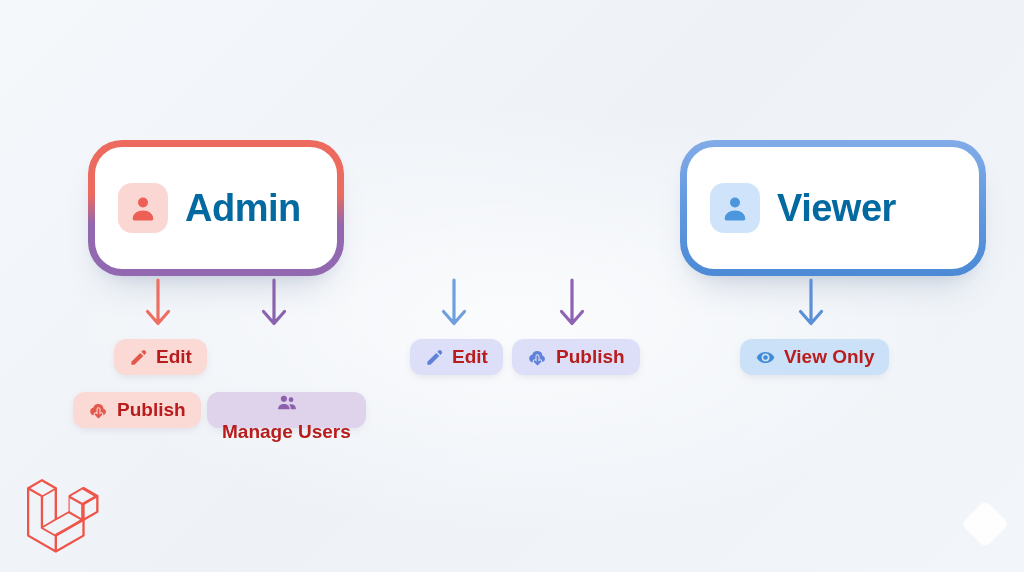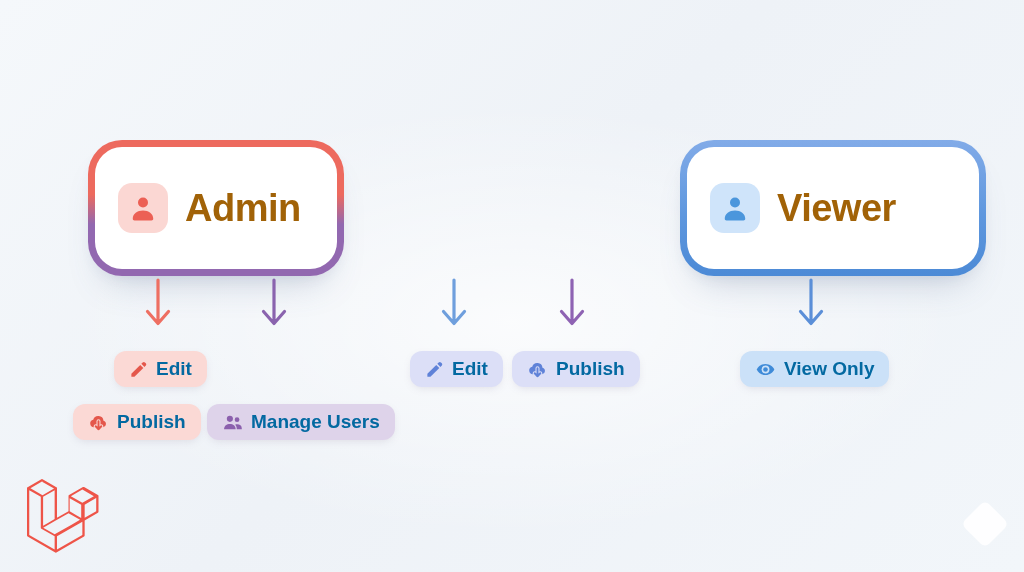--- a/index.html
+++ b/index.html
@@ -20,33 +20,32 @@
   .card-editor{left:383px;background:linear-gradient(180deg,#7BA4DA 0%,#7BA4DA 40%,#9168B4 62%,#9168B4 100%);}
   .card-viewer{left:680px;width:306px;background:linear-gradient(180deg,#82ABE8 0%,#5E97DE 55%,#4C8AD6 100%);}
   .card-inner{
     background:#ffffff;border-radius:27px;width:100%;height:100%;box-sizing:border-box;
     display:flex;align-items:center;padding-left:23px;gap:17px;
   }
   .icon-chip{width:50px;height:50px;border-radius:14px;display:flex;align-items:center;justify-content:center;flex:0 0 auto;}
   .chip-admin {background:#FBD7D3;}
   .chip-editor{background:#DFE3FB;}
   .chip-viewer{background:#CFE4FA;}
-  .role-title{font-size:38px;font-weight:700;color:#a16207;letter-spacing:-.5px;}
+  .role-title{font-size:38px;font-weight:700;color:#0369a1;letter-spacing:-.5px;}
   
   .arrow{position:absolute;top:278px;}
   
   .badge{
     position:absolute;height:36px;display:flex;align-items:center;gap:8px;
     padding:0 15px;border-radius:12px;box-sizing:border-box;
-    font-size:19px;font-weight:600;color:#0369a1;white-space:nowrap;
+    font-size:19px;font-weight:600;color:#b91c1c;white-space:nowrap;
     box-shadow:0 3px 8px -2px rgba(120,110,140,.18);
-    margin-top:12px;
   }
   .bg-red   {background:#FBD9D5;}
-  .bg-purple{background:#DED3EA;}
+  .bg-purple{background:#DED3EA;flex-direction:column;}
   .bg-lav   {background:#DCDFF7;}
   .bg-blue  {background:#CBE1F8;}
   .badge .bicon{display:flex;align-items:center;justify-content:center;}
   
   .laravel-logo{position:absolute;left:27px;top:479px;}
   .diamond{
     position:absolute;left:968px;top:507px;width:34px;height:34px;border-radius:6px;
     transform:rotate(45deg);background:rgba(255,255,255,.9);
   }
 </style>

